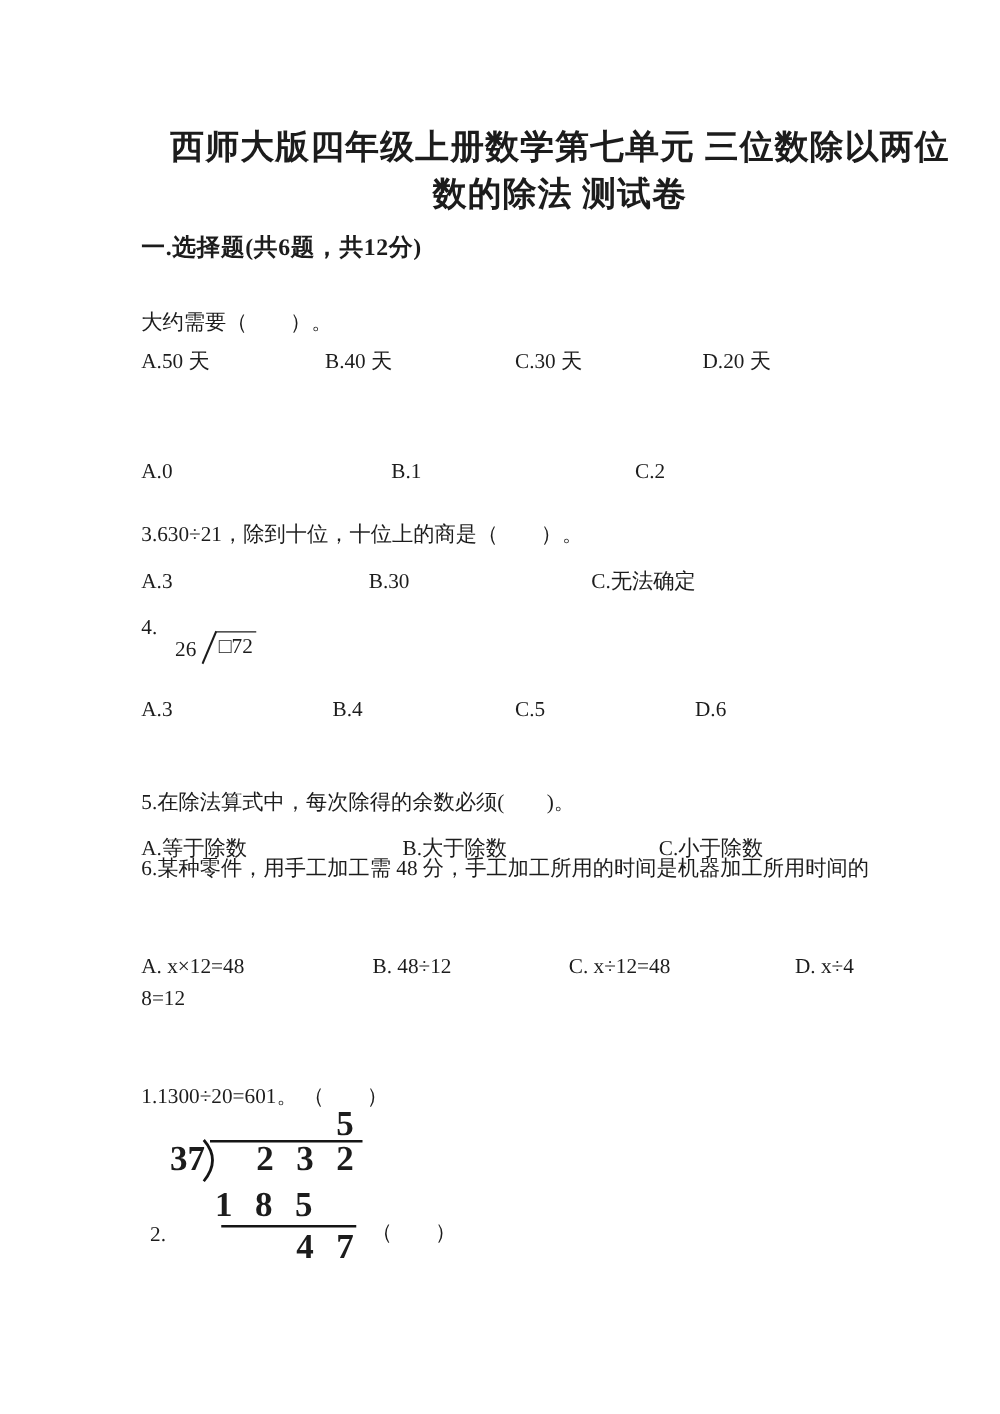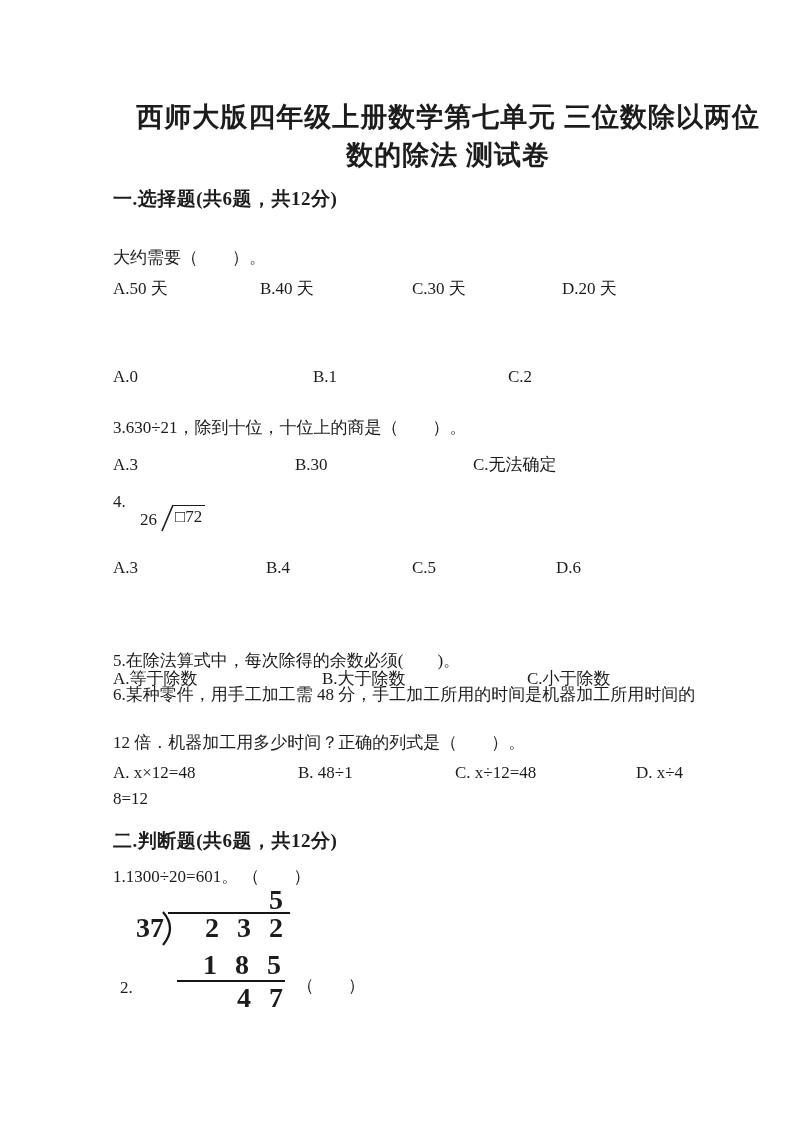--- a/index.html
+++ b/index.html
@@ -63,43 +63,41 @@
     <svg class="slash" width="13" height="28">
       <line x1="1" y1="27" x2="12" y2="1" stroke="#1c1c1c" stroke-width="1.6"></line>
     </svg>
     <span class="dividend">□72</span>
   </div>
   <div class="t opt" style="left:113px; top:557px">A.3</div>
   <div class="t opt" style="left:266px; top:557px">B.4</div>
   <div class="t opt" style="left:412px; top:557px">C.5</div>
   <div class="t opt" style="left:556px; top:557px">D.6</div>
 
-  <div class="t body-text" style="left:113px; top:650px">5.在除法算式中，每次除得的余数必须(　　)。</div>
+  <div class="t body-text" style="left:113px; top:631px">5.在除法算式中，每次除得的余数必须(　　)。</div>
   <div class="t opt" style="left:113px; top:668px">A.等于除数</div>
   <div class="t opt" style="left:322px; top:668px">B.大于除数</div>
   <div class="t opt" style="left:527px; top:668px">C.小于除数</div>
 
   <div class="t body-text" style="left:113px; top:684px">6.某种零件，用手工加工需 48 分，手工加工所用的时间是机器加工所用时间的</div>
-  <div class="t body-text" style="left:113px; top:732px">12 倍．机器加工用多少时间？正确的列式是（　　）。</div>
   <div class="t opt" style="left:113px; top:762px">A. x×12=48</div>
-  <div class="t opt" style="left:298px; top:762px">B. 48÷1</div>
+  <div class="t opt" style="left:298px; top:762px">B. 48÷12</div>
   <div class="t opt" style="left:455px; top:762px">C. x÷12=48</div>
   <div class="t opt" style="left:636px; top:762px">D. x÷4</div>
   <div class="t opt" style="left:113px; top:788px">8=12</div>
 
-  <div class="t sec-header" style="left:113px; top:829px">二.判断题(共6题，共12分)</div>
 
   <div class="t body-text" style="left:113px; top:866px">1.1300÷20=601。 （　　）</div>
 
   <div class="t ld-big ra" style="top:886px">5</div>
   <div class="ld-line" style="left:168px; top:912px; width:122px"></div>
   <div class="t ld-big" style="left:136px; top:914px">37</div>
   <svg style="position:absolute; left:160px; top:911px" width="17" height="35">
     <path d="M3,1 Q17,17 3,34" stroke="#151515" stroke-width="2.2" fill="none"></path>
   </svg>
   <div class="t ld-big ra" style="top:914px">2 3 2</div>
-  <div class="t ld-big" style="right:519px; top:951px; text-align:center">1 8 5</div>
+  <div class="t ld-big" style="right:550px; top:951px; text-align:center">1 8 5</div>
   <div class="ld-line" style="left:177px; top:980px; width:108px"></div>
   <div class="t ld-big ra" style="top:984px">4 7</div>
   <div class="t body-text" style="left:120px; top:977px">2.</div>
   <div class="t body-text" style="left:297px; top:975px">（　　）</div>
 
 </div>
 
 </body></html>

